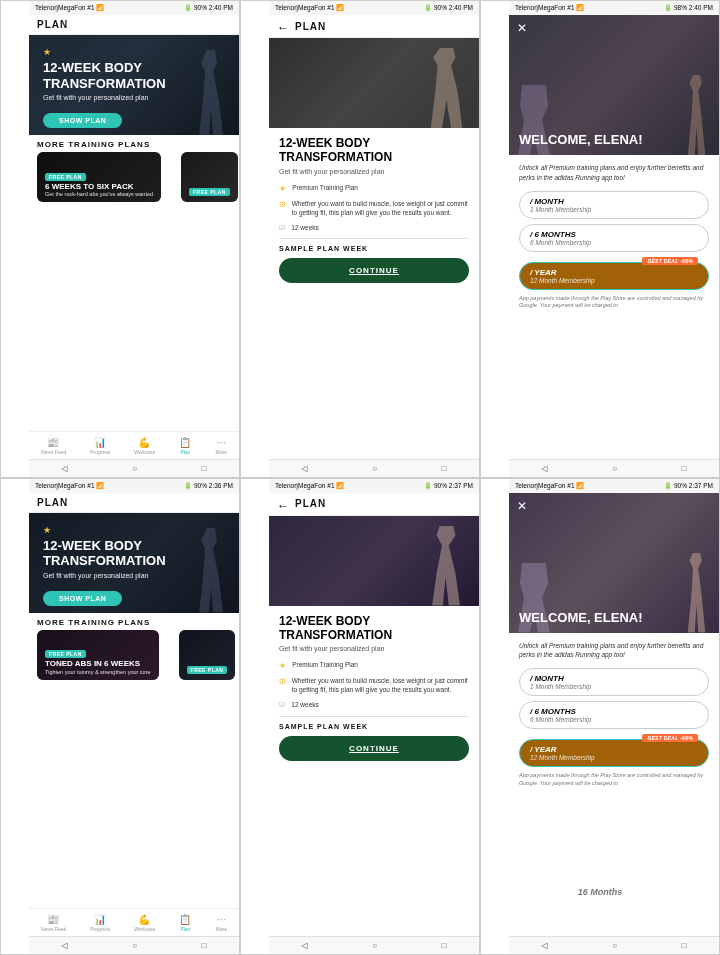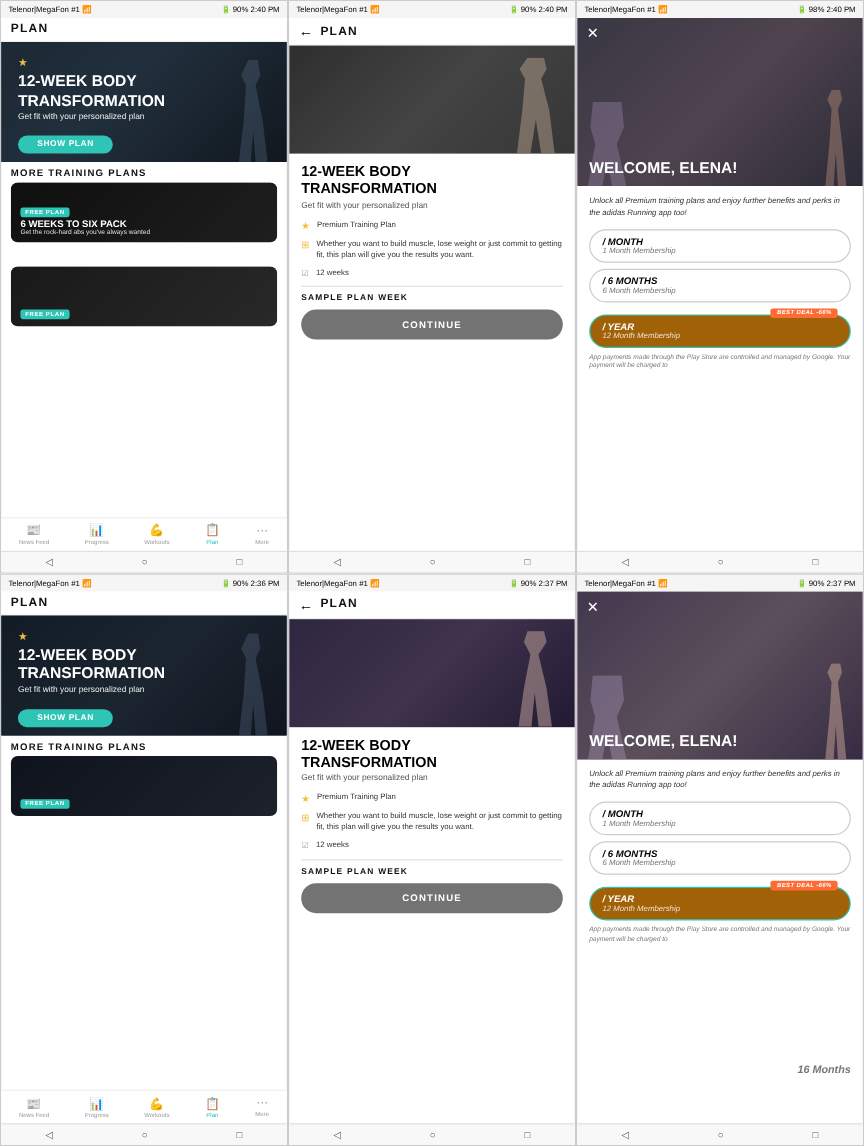--- a/index.html
+++ b/index.html
@@ -15,20 +15,21 @@
     }
 
     
     .phone {
       background: #fff;
       display: flex;
       flex-direction: column;
       overflow: hidden;
       border: 0.5px solid #ccc;
       position: relative;
+      padding-left: 28px;
     }
 
     
     .status-bar {
       display: flex;
       justify-content: space-between;
       align-items: center;
       padding: 2px 6px;
       font-size: 7px;
       background: #f5f5f5;
@@ -131,21 +132,21 @@
       padding: 5px 8px 3px;
       text-transform: uppercase;
     }
 
     
     .plan-cards {
       flex: 1;
       overflow: hidden;
       padding: 0 8px;
       display: flex;
-      flex-direction: column;
+      flex-direction: row;
       gap: 20px;
     }
     .plan-card {
       position: relative;
       border-radius: 6px;
       overflow: hidden;
       height: 50px;
       flex-shrink: 0;
     }
     .plan-card-bg {
@@ -285,30 +286,31 @@
     .sample-label {
       font-size: 7px;
       font-weight: bold;
       letter-spacing: 1px;
       color: #111;
       text-transform: uppercase;
       margin-bottom: 6px;
     }
     .continue-btn {
       width: 100%;
-      background: #737373;
+      background: #14532d;
       color: #fff;
       border: none;
       border-radius: 20px;
       padding: 8px;
       font-size: 8px;
       font-weight: bold;
       letter-spacing: 1px;
       cursor: pointer;
       text-transform: uppercase;
+      text-decoration: underline;
     }
 
     
     .premium-close {
       position: absolute;
       top: 6px;
       left: 8px;
       font-size: 12px;
       color: #fff;
       cursor: pointer;
@@ -580,20 +582,29 @@
     <div class="hero-content">
       <div class="hero-star">★</div>
       <div class="hero-title">12-WEEK BODY<br>TRANSFORMATION</div>
       <div class="hero-subtitle">Get fit with your personalized plan</div>
       <button class="hero-btn">SHOW PLAN</button>
     </div>
   </div>
   <div class="section-label">MORE TRAINING PLANS</div>
   <div class="plan-cards">
     <div class="plan-card">
+      <div class="plan-card-bg dark" style="background: linear-gradient(135deg, #2a1a2a 0%, #4a2a4a 100%);"></div>
+      <div class="plan-card-overlay"></div>
+      <div class="plan-card-content">
+        <span class="free-badge">FREE PLAN</span>
+        <div class="plan-card-title">TONED ABS IN 6 WEEKS</div>
+        <div class="plan-card-desc">Tighten your tummy &amp; strengthen your core</div>
+      </div>
+    </div>
+    <div class="plan-card">
       <div class="plan-card-bg medium" style="background: linear-gradient(135deg, #1a2030 0%, #303848 100%);"></div>
       <div class="plan-card-overlay"></div>
       <div class="plan-card-content">
         <span class="free-badge">FREE PLAN</span>
       </div>
     </div>
   </div>
   <div class="bottom-nav">
     <div class="nav-item">
       <span class="nav-icon">📰</span>
@@ -692,21 +703,21 @@
     </div>
     <div class="plan-option selected" style="position:relative;margin-top:10px;">
       <span class="best-deal-badge">BEST DEAL -66%</span>
       <div>
         <div class="plan-option-price">/ YEAR</div>
         <div class="plan-option-name">12 Month Membership</div>
       </div>
     </div>
     <p class="premium-footer">App payments made through the Play Store are controlled and managed by Google. Your payment will be charged to</p>
 
-    <div style="position:absolute;bottom:55px;right:10px;left:10px;text-align:right;">
+    <div style="position:absolute;bottom:55px;right:10px;left:10px;text-align:center;">
       <span style="font-size:9px;color:#777;font-weight:bold;">16 Months</span>
     </div>
   </div>
   <div class="android-nav">
     <span class="android-btn">◁</span>
     <span class="android-btn">○</span>
     <span class="android-btn">□</span>
   </div>
 </div>
 

